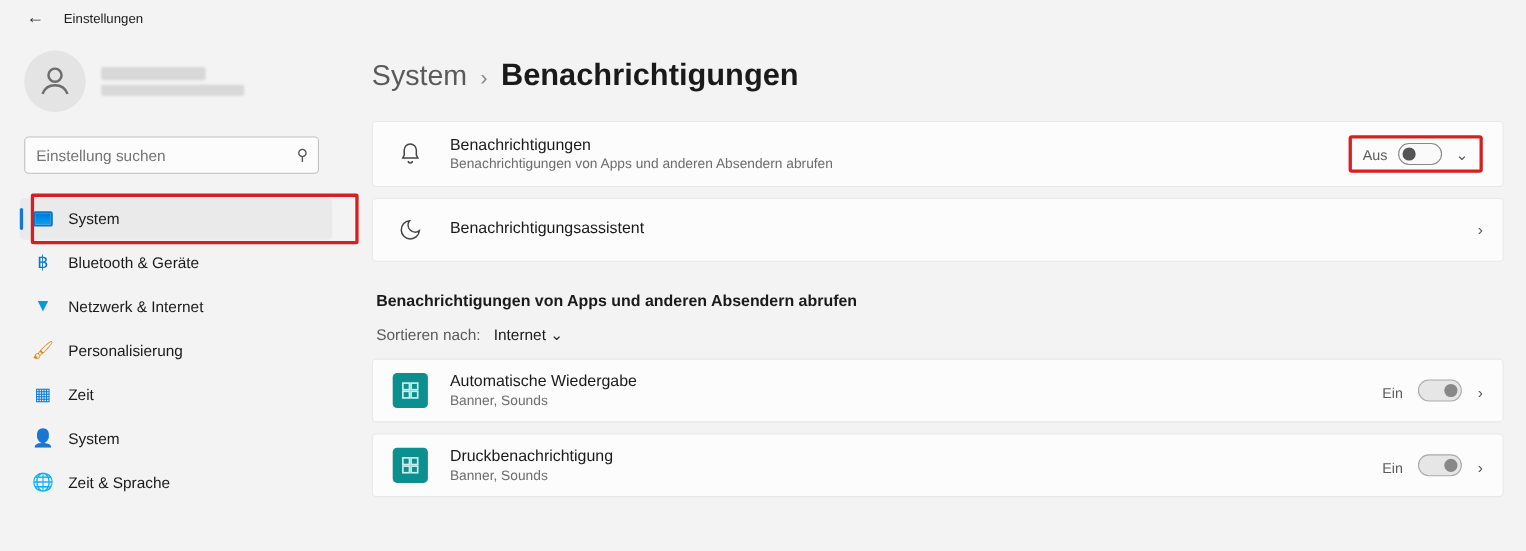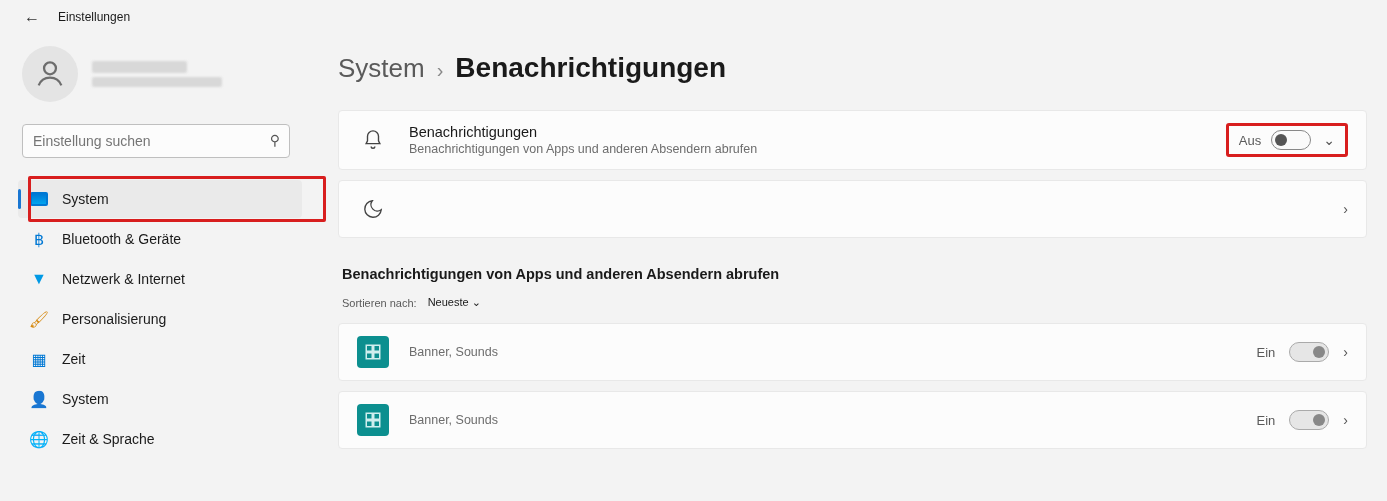--- a/index.html
+++ b/index.html
@@ -33,34 +33,34 @@
   .breadcrumb { display: flex; align-items: baseline; gap: 12px; margin-bottom: 26px; }
   .bc-parent { font-size: 26px; color: #5a5a5a; font-weight: 400; cursor:pointer;}
   .bc-sep { font-size: 20px; color: #888; }
   .bc-current { font-size: 28px; font-weight: 600; }
 
   .card { background: #fcfcfc; border: 1px solid #e8e8e8; border-radius: 4px; display: flex; align-items: center; padding: 12px 18px; margin-bottom: 10px; }
   .card-icon { width: 32px; height: 32px; display:flex;align-items:center;justify-content:center; margin-right: 20px; color:#444;}
   .card-text { flex: 1; }
   .card-title { font-size: 14.5px; color: #1a1a1a; margin-bottom: 2px; }
   .card-sub { font-size: 12.5px; color: #6d6d6d; }
-  .card-right { display:flex; align-items:center; gap: 14px; }
+  .card-right { display:flex; align-items:flex-end; gap: 14px; }
   .chev { color: #555; font-size: 14px; cursor:pointer;}
 
   .toggle { width: 40px; height: 20px; background: #fafafa; border:1px solid #888; border-radius: 20px; position: relative; cursor:pointer;}
   .toggle .knob { width:12px; height:12px; background:#555; border-radius:50%; position:absolute; top:3px; left:3px; }
   .toggle.on { background:#e6e6e6; border-color:#aaa;}
   .toggle.on .knob { left:auto; right:3px; background:#888;}
   .toggle-group { display:flex; align-items:center; gap:10px;}
   .toggle-label { font-size:13px; color:#5a5a5a;}
 
   .highlight-box { border:3px solid #d81e1e; border-radius:3px; padding: 4px 10px; display:flex; align-items:center; gap:12px;}
 
   .section-title { font-size: 14.5px; font-weight:600; margin: 28px 0 14px 4px; }
-  .sort-row { font-size: 11px; color:#5a5a5a; margin: 0 0 14px 4px; display:flex;align-items:center;gap:4px;}
+  .sort-row { font-size: 14px; color:#5a5a5a; margin: 0 0 14px 4px; display:flex;gap:4px;}
   .sort-val { color:#1a1a1a; cursor:pointer;}
 
   .app-icon { width:32px; height:32px; border-radius:4px; background:#0c8f8f; display:flex;align-items:center;justify-content:center; margin-right:20px;}
   .app-icon svg { width:18px;height:18px; stroke:#cfeeee; fill:none; stroke-width:2;}
 
   .ic-monitor { width:18px;height:14px;border:2px solid #0078d4;border-radius:2px;background:linear-gradient(#0078d4,#00a4ef);}
 </style>
 </head>
 <body>
 
@@ -155,42 +155,44 @@
       </div>
     </div>
 
     <div class="card">
       <div class="card-icon">
         <svg width="22" height="22" viewBox="0 0 24 24" fill="none" stroke="currentColor" stroke-width="1.5">
             <path d="M21 12.8A9 9 0 1111.2 3a7 7 0 009.8 9.8z"></path>
           </svg>
       </div>
       <div class="card-text">
+        <div class="card-title">Benachrichtigungsassistent</div>
       </div>
       <div class="card-right">
         <span class="chev">›</span>
       </div>
     </div>
 
     <div class="section-title">Benachrichtigungen von Apps und anderen Absendern abrufen</div>
     <div class="sort-row">
       <span>Sortieren nach:</span>&nbsp;
-      <span class="sort-val"><span>Neueste</span>&nbsp;⌄</span>
+      <span class="sort-val"><span>Internet</span>&nbsp;⌄</span>
     </div>
 
     <div class="card">
       <div class="app-icon">
         <svg viewBox="0 0 24 24">
             <rect x="3" y="3" width="8" height="8"></rect>
             <rect x="13" y="3" width="8" height="8"></rect>
             <rect x="3" y="13" width="8" height="8"></rect>
             <rect x="13" y="13" width="8" height="8"></rect>
           </svg>
       </div>
       <div class="card-text">
+        <div class="card-title">Automatische Wiedergabe</div>
         <div class="card-sub">Banner, Sounds</div>
       </div>
       <div class="card-right">
         <span class="toggle-label">Ein</span>
         <div class="toggle on">
             <div class="knob"></div>
           </div>
         <span class="chev">›</span>
       </div>
     </div>
@@ -198,20 +200,21 @@
     <div class="card">
       <div class="app-icon">
         <svg viewBox="0 0 24 24">
             <rect x="3" y="3" width="8" height="8"></rect>
             <rect x="13" y="3" width="8" height="8"></rect>
             <rect x="3" y="13" width="8" height="8"></rect>
             <rect x="13" y="13" width="8" height="8"></rect>
           </svg>
       </div>
       <div class="card-text">
+        <div class="card-title">Druckbenachrichtigung</div>
         <div class="card-sub">Banner, Sounds</div>
       </div>
       <div class="card-right">
         <span class="toggle-label">Ein</span>
         <div class="toggle on">
             <div class="knob"></div>
           </div>
         <span class="chev">›</span>
       </div>
     </div>

